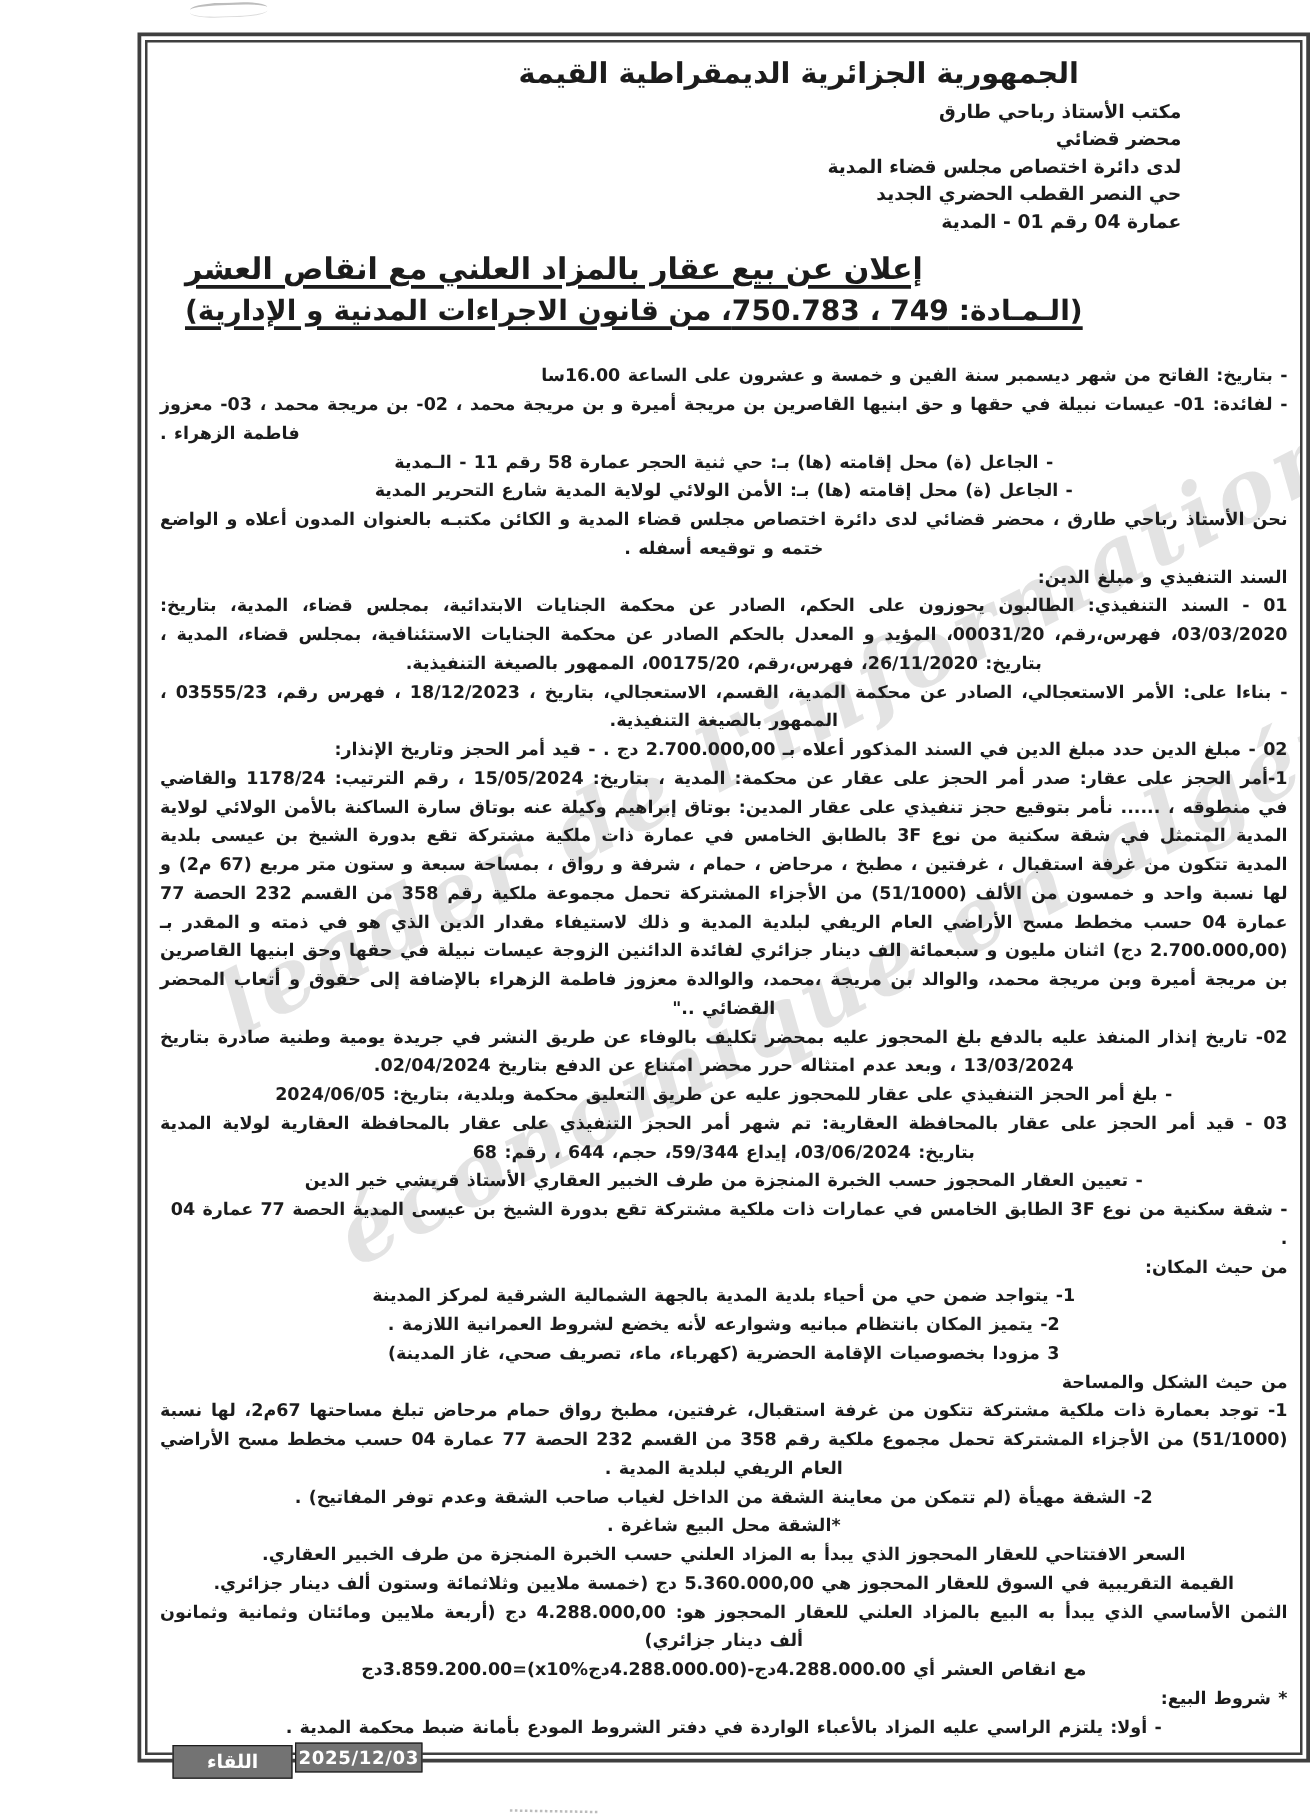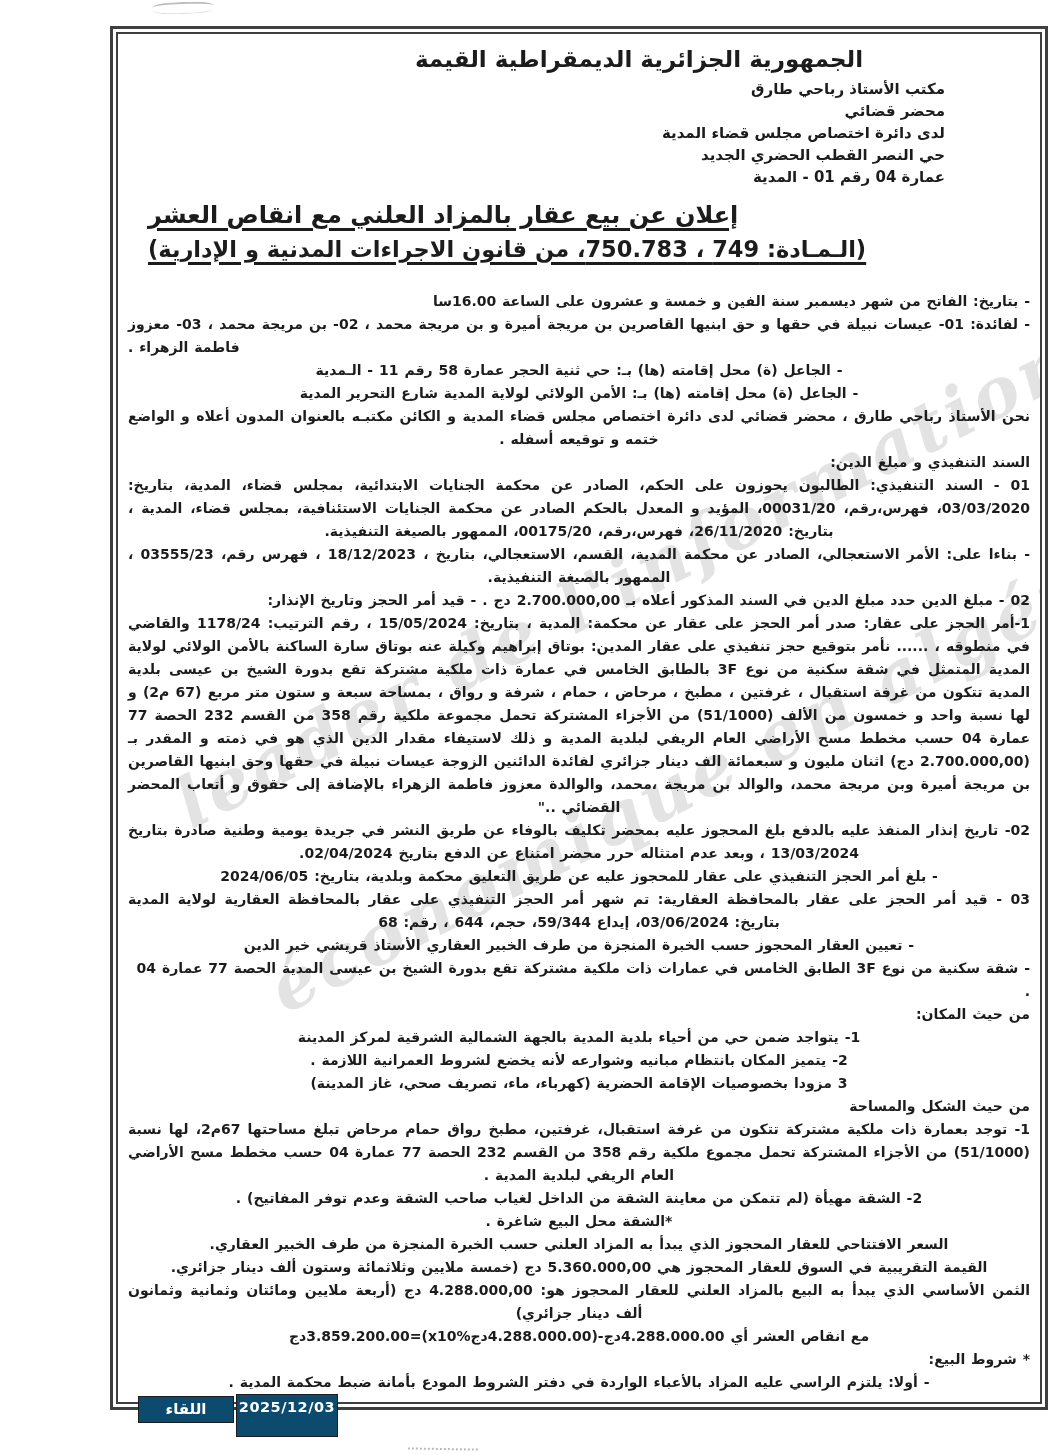--- a/index.html
+++ b/index.html
@@ -58,26 +58,26 @@
     margin:0;font-size:14px;font-weight:bold;line-height:23px;
     word-spacing:1px;
   }
   .a-right{text-align:right;}
   .a-center{text-align:center;}
   .a-left{text-align:center;}
   .a-justify-center{text-align:justify;text-align-last:center;}
   .a-justify-left{text-align:justify;text-align-last:left;}
   
   .tag{
-    position:absolute;z-index:5;background:#0c4a6e;color:#ffffff;
+    position:absolute;z-index:5;background:#737373;color:#ffffff;
     font-weight:bold;text-align:center;box-sizing:border-box;
     border:1px solid #1d1d1d;
   }
   .tag-name{left:138px;top:1396px;width:96px;height:27px;font-size:15px;line-height:25px;}
-  .tag-date{left:236px;top:1394px;width:102px;height:43px;font-size:14.5px;line-height:25px;letter-spacing:0.5px;direction:ltr;}
+  .tag-date{left:236px;top:1394px;width:102px;height:24px;font-size:14.5px;line-height:25px;letter-spacing:0.5px;direction:ltr;}
   
   .smudge{position:absolute;z-index:4;pointer-events:none;}
   .smudge-top{
     left:152px;top:2px;width:62px;height:9px;
     border-top:2px solid rgba(110,110,110,0.45);
     border-bottom:1px solid rgba(140,140,140,0.3);
     transform:rotate(-2deg);border-radius:40%;
   }
   .smudge-bottom{
     left:408px;top:1438px;width:70px;height:10px;

